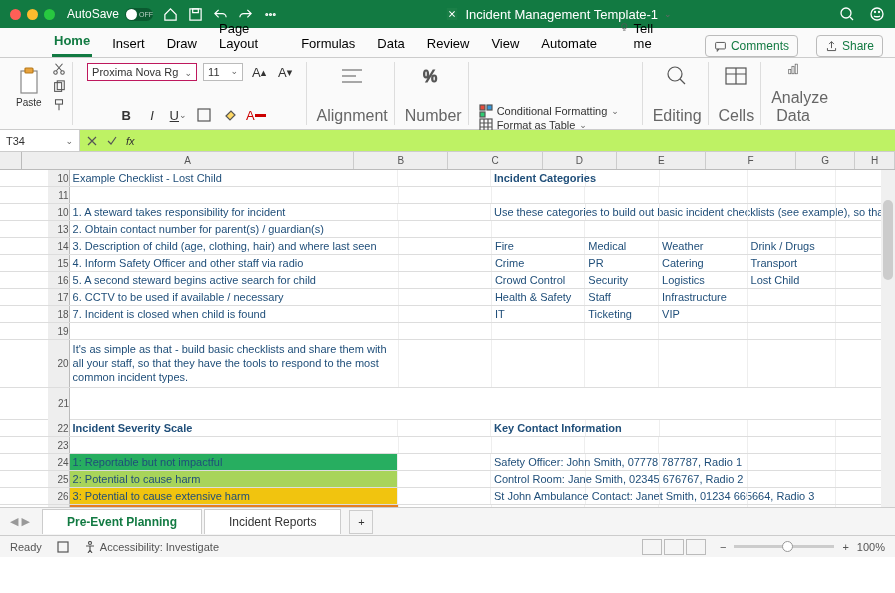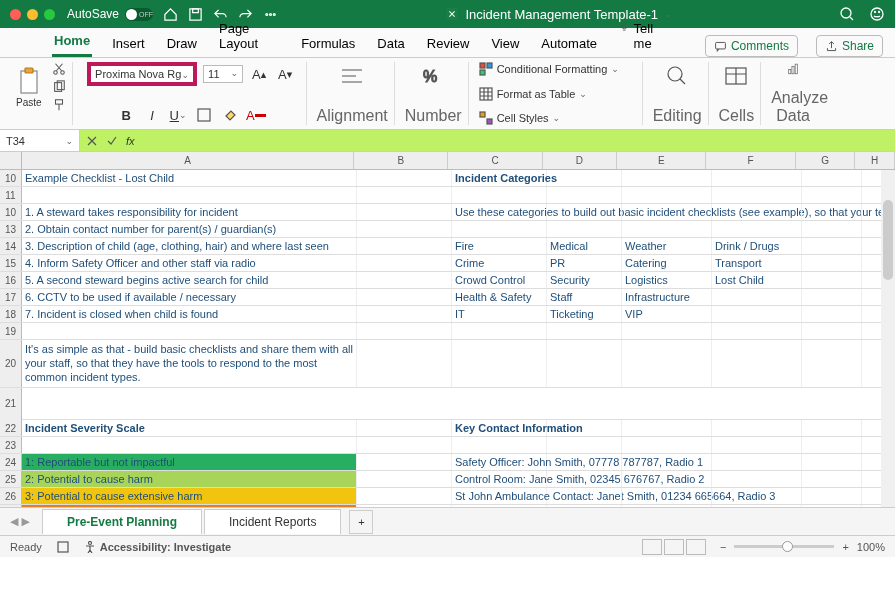--- a/index.html
+++ b/index.html
@@ -25,37 +25,37 @@
 .pill{border:1px solid #bbb;border-radius:4px;padding:3px 8px;font-size:12px;display:flex;align-items:center;gap:4px;color:#127a42;}
 .ribbon{height:72px;background:#fafafa;border-bottom:1px solid #ccc;display:flex;padding:4px 10px;gap:4px;}
 .grp{display:flex;flex-direction:column;align-items:center;justify-content:space-between;padding:0 6px;border-right:1px solid #ddd;}
 .grp:last-child{border-right:none;}
 .grp-row{display:flex;gap:6px;align-items:center;}
 .grp-lbl{font-size:16px;color:#666;margin-top:12px;}
 .paste-btn{display:flex;flex-direction:column;align-items:center;gap:2px;}
 .paste-btn svg{width:24px;height:28px;}
 .mini{display:flex;flex-direction:column;gap:4px;margin-left:4px;}
 .mini svg{width:14px;height:14px;}
-.font-sel{border:4px solid #be185d;background:#fff;padding:2px 4px;font-size:11px;width:110px;display:flex;justify-content:space-between;align-items:flex-end;}
+.font-sel{border:1px solid #be185d;background:#fff;padding:2px 4px;font-size:11px;width:110px;display:flex;justify-content:space-between;align-items:flex-end;}
 .size-sel{border:1px solid #bbb;background:#fff;padding:2px 4px;font-size:11px;width:40px;display:flex;justify-content:space-between;}
 .fbtn{width:20px;height:20px;display:flex;align-items:center;justify-content:center;font-size:13px;}
 .namebox-row{height:22px;display:flex;border-bottom:1px solid #ccc;}
 .namebox{width:80px;border-right:1px solid #ccc;padding:2px 6px;font-size:11px;display:flex;align-items:center;justify-content:space-between;background:#fff;}
 .fx-area{flex:1;display:flex;align-items:center;padding:0 6px;gap:8px;background:#bef264;}
 .fx-area svg{width:12px;height:12px;}
 .grid-area{height:355px;overflow:hidden;position:relative;display:flex;flex-direction:column;}
 .col-headers{display:flex;height:18px;background:#eee;border-bottom:1px solid #bbb;font-size:10px;color:#555;}
 .rowhdr-spacer{width:22px;border-right:1px solid #bbb;}
 .colh{border-right:1px solid #ccc;text-align:center;line-height:18px;}
 .cA{width:335px;}.cB{width:95px;}.cC{width:95px;}.cD{width:75px;}.cE{width:90px;}.cF{width:90px;}.cG{width:60px;}.cH{width:40px;}
 .grid-body{flex:1;overflow:hidden;}
 .row{display:flex;height:17px;border-bottom:1px solid #ddd;}
 .row.tall{height:48px;}
 .row.tall2{height:32px;flex-direction:column;}
-.rh{width:22px;background:#eee;border-right:1px solid #bbb;text-align:center;font-size:10px;color:#555;line-height:17px;}
+.rh{width:22px;background:#eee;border-right:1px solid #bbb;text-align:right;font-size:10px;color:#555;line-height:17px;margin-left:48px;}
 .cell{border-right:1px solid #eee;padding:0 3px;font-size:11px;line-height:17px;white-space:nowrap;overflow:visible;color:#1f4e79;}
 .cell.bold{font-weight:700;}
 .cell.wrap{white-space:normal;line-height:14px;padding-top:2px;}
 .sev1{background:#27ae60;}
 .sev2{background:#a8d45a;}
 .sev3{background:#f1c40f;}
 .sev4{background:#e67e22;}
 .sheet-tabs{height:28px;background:#f5f5f5;border-top:1px solid #ccc;display:flex;align-items:center;padding:0 10px;gap:2px;}
 .nav-arrows{display:flex;gap:4px;margin-right:10px;color:#999;}
 .sheet-tab{padding:5px 24px;font-size:12px;border:1px solid #ccc;background:#fff;border-bottom:none;}
@@ -237,21 +237,21 @@
   </div>
   <div class="grp">
     <div class="grp-row">
       <svg width="28" height="28" viewBox="0 0 28 28">
           <text x="4" y="20" font-size="16">%</text>
         </svg>
     </div>
     <div class="grp-lbl">Number</div>
   </div>
   <div class="grp" style="align-items:flex-start;min-width:170px;">
-    <div class="grp-row" style="font-size:11px;gap:4px;">
+    <div class="grp-row" style="font-size:11px;gap:4px;margin-top:42px;">
         <svg width="14" height="14" viewBox="0 0 14 14">
           <rect x="1" y="1" width="5" height="5" fill="#e74c3c"></rect>
           <rect x="8" y="1" width="5" height="5" fill="#3498db"></rect>
           <rect x="1" y="8" width="5" height="5" fill="#2ecc71"></rect>
         </svg>
         <span>Conditional Formatting</span>
         <span class="chev">⌄</span>
       </div>
     <div class="grp-row" style="font-size:11px;gap:4px;">
         <svg width="14" height="14" viewBox="0 0 14 14">
@@ -513,21 +513,21 @@
   <div class="sheet-tab active">Pre-Event Planning</div>
   <div class="sheet-tab">Incident Reports</div>
   <div class="add-sheet">+</div>
 </div>
 
 <div class="statusbar">
   <span>Ready</span>
   <svg width="14" height="14" viewBox="0 0 14 14">
       <rect x="2" y="2" width="10" height="10"></rect>
     </svg>
-  <span style="display:flex;gap:4px;font-weight:bold;">
+  <span style="display:flex;gap:4px;">
       <svg width="12" height="12" viewBox="0 0 12 12">
         <circle cx="6" cy="2" r="1.5"></circle>
         <path d="M2 5h8M6 5v4l-2 3M6 9l2 3"></path>
       </svg>
       <span>Accessibility: Investigate</span>
     </span>
   <div class="spacer"></div>
   <div class="view-btns">
       <div></div>
       <div></div>

